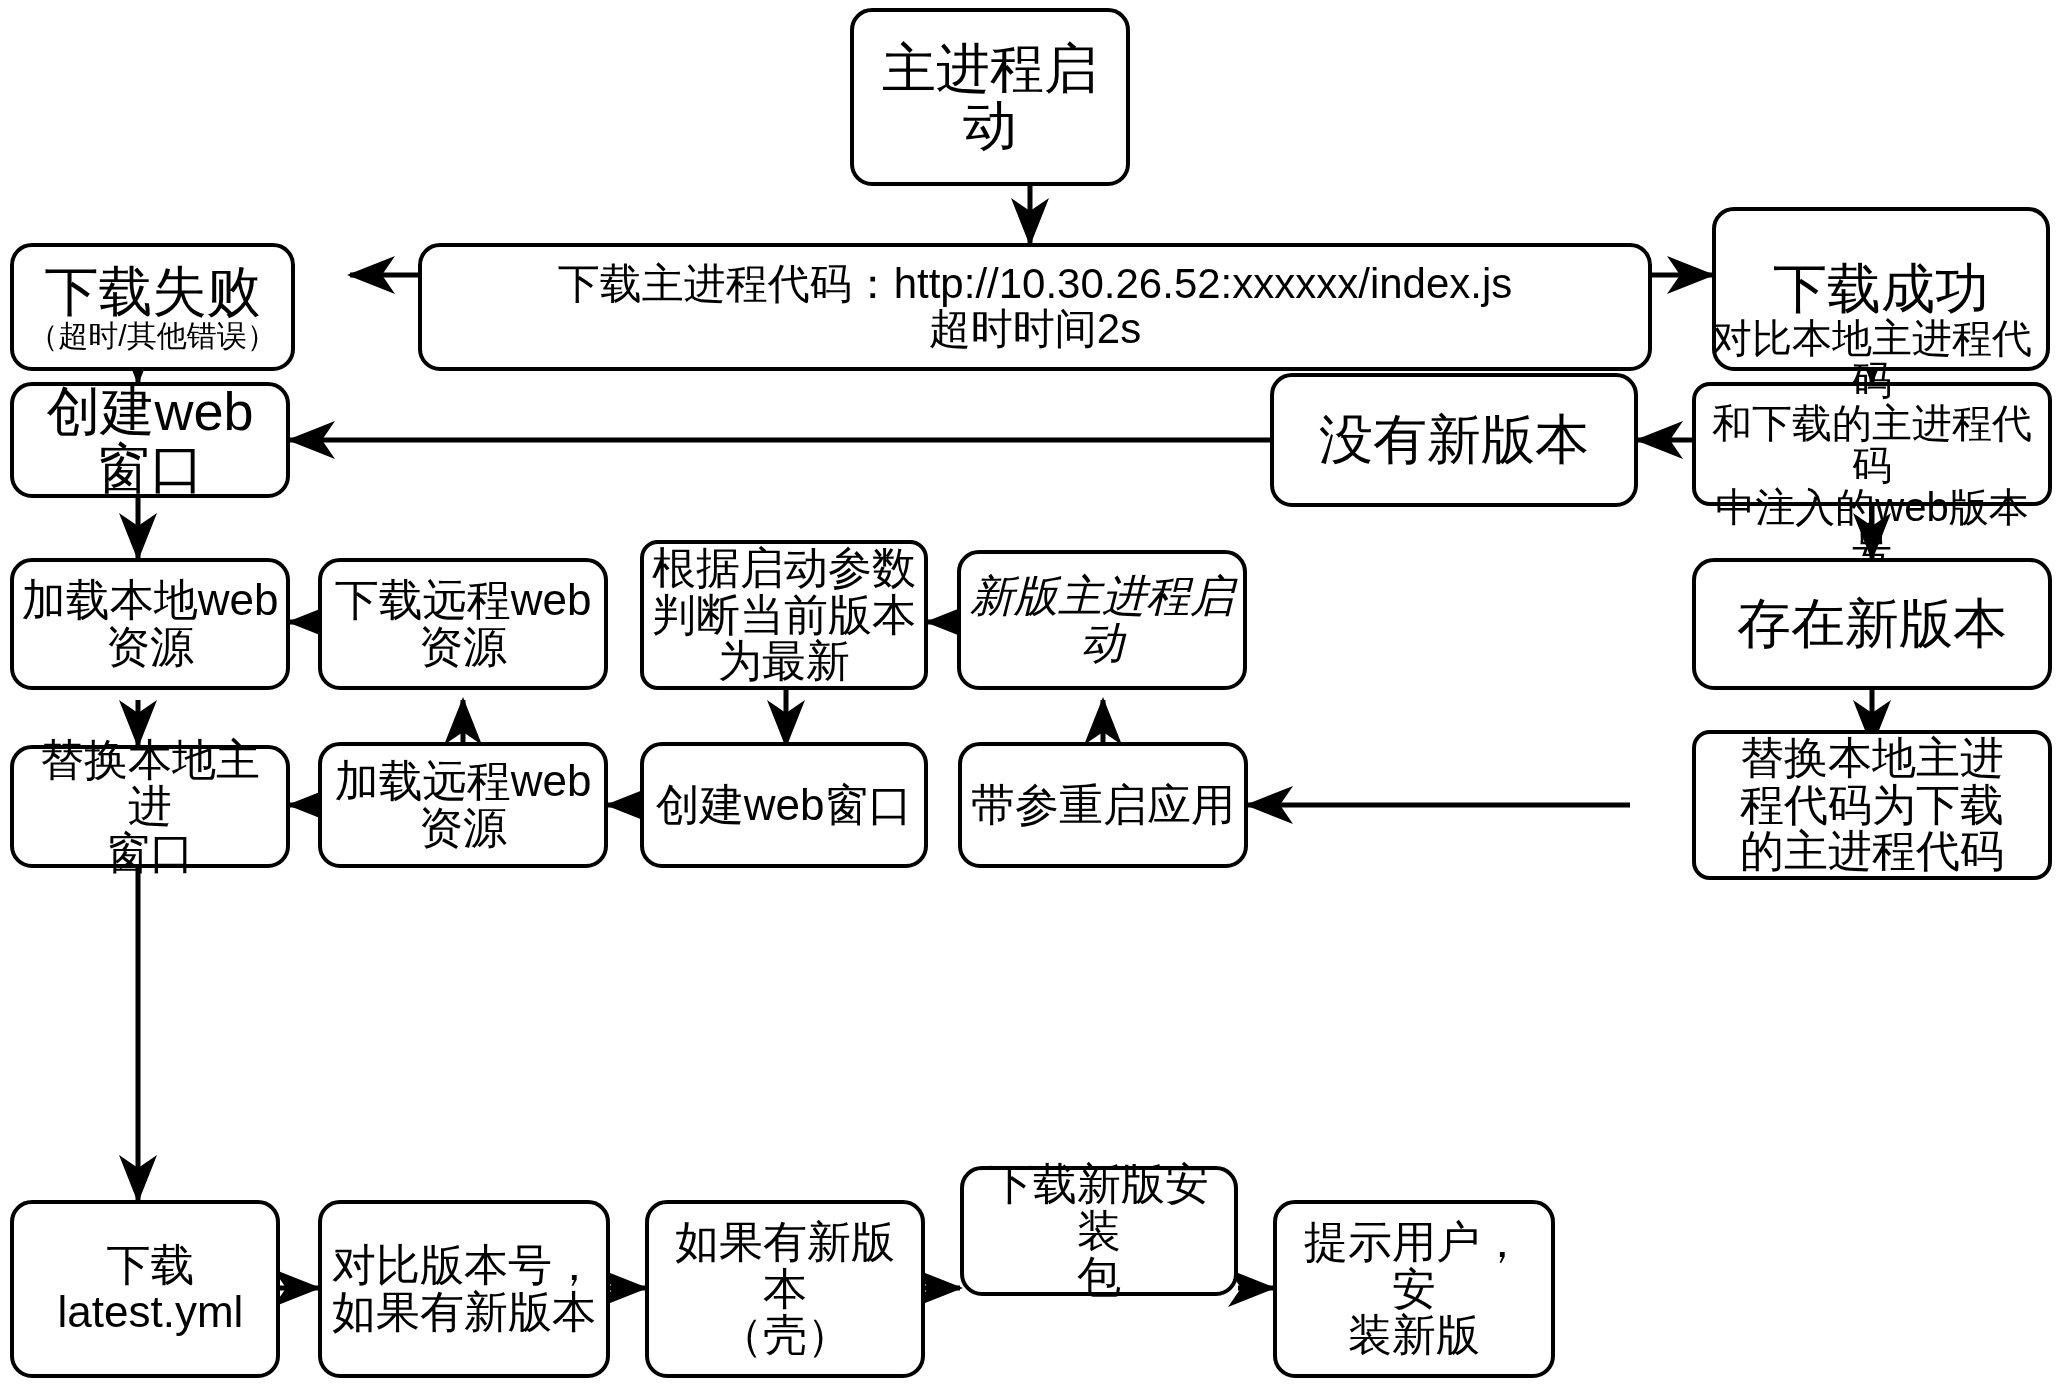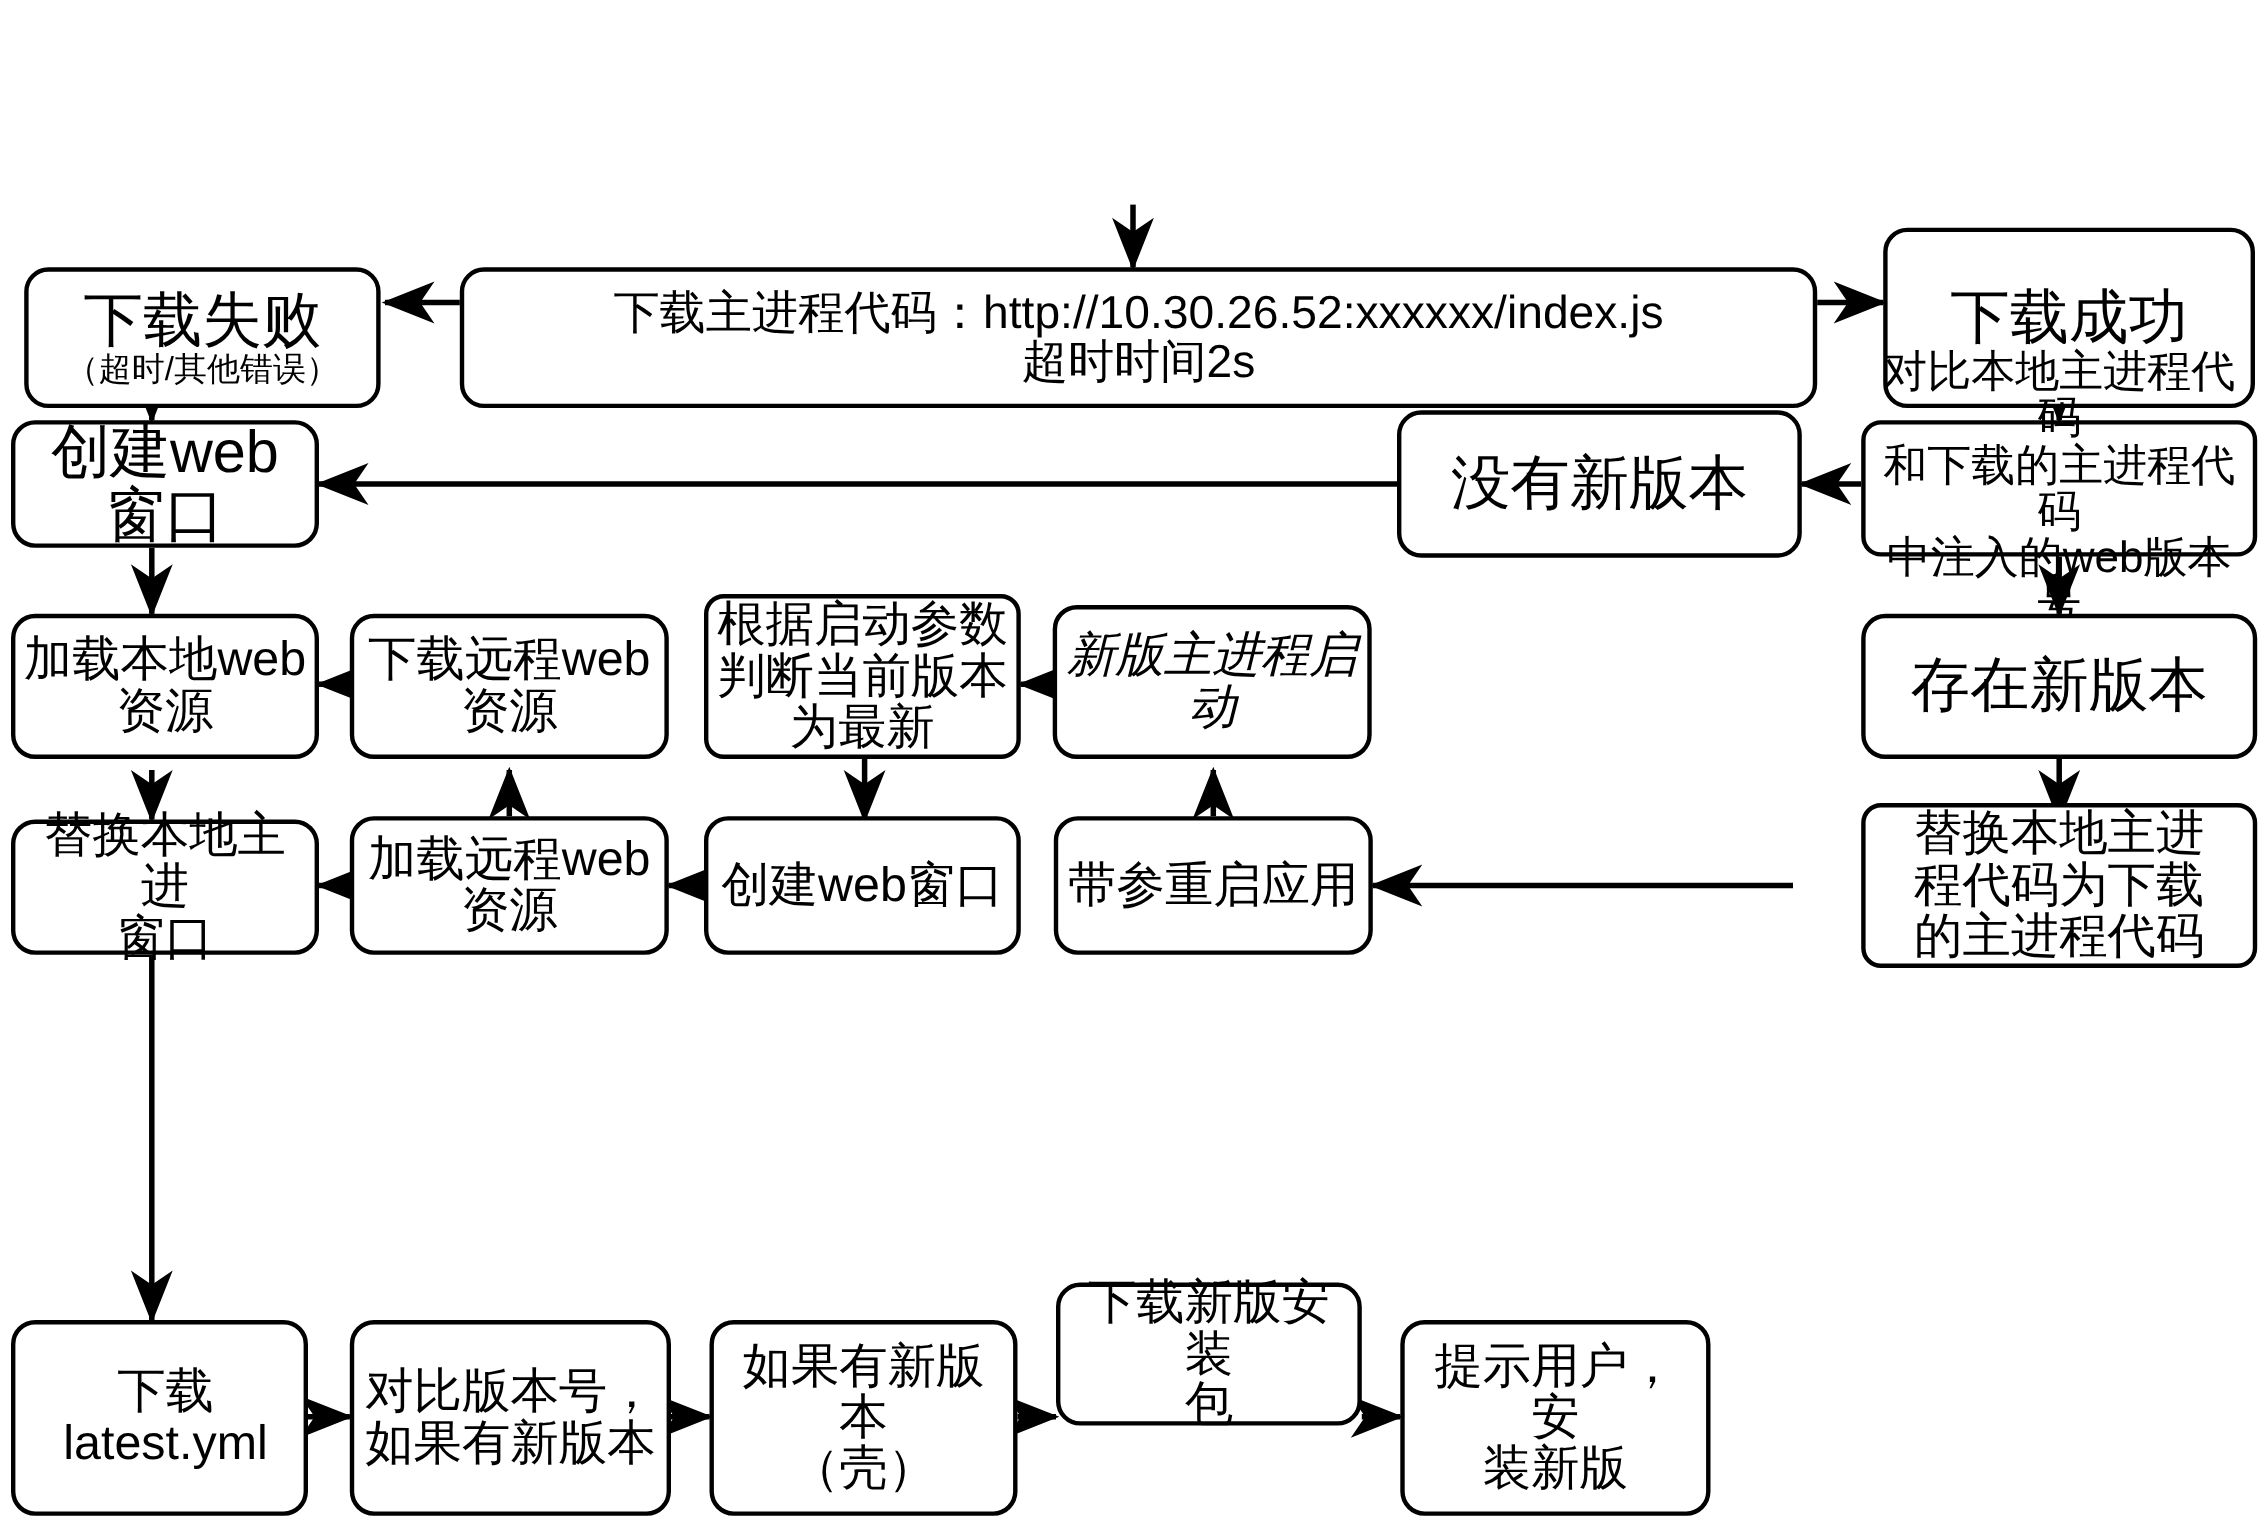--- a/index.html
+++ b/index.html
@@ -70,22 +70,25 @@
 
       <line x1="138" y1="868" x2="138" y2="1200"></line>
 
       <line x1="280" y1="1288" x2="318" y2="1288"></line>
       <line x1="610" y1="1288" x2="645" y2="1288"></line>
       <line x1="925" y1="1288" x2="960" y2="1288"></line>
       <line x1="1238" y1="1288" x2="1273" y2="1288"></line>
     </g>
   </svg>
 
+  <div class="node fs-big" style="left:850px;top:8px;width:280px;height:178px;">
+    <span class="txt">主进程启动</span>
+  </div>
 
-  <div class="node fs-big" style="left:22px;top:243px;width:324px;height:128px;flex-direction:column;">
+  <div class="node fs-big" style="left:10px;top:243px;width:285px;height:128px;flex-direction:column;">
     <span class="txt">下载失败</span>
     <span class="sub">（超时/其他错误）</span>
   </div>
 
   <div class="node fs-mid" style="left:418px;top:243px;width:1234px;height:128px;">
     <span class="txt">下载主进程代码：http://10.30.26.52:xxxxxx/index.js
 超时时间2s</span>
   </div>
 
   <div class="node fs-big" style="left:1712px;top:207px;width:338px;height:164px;">

